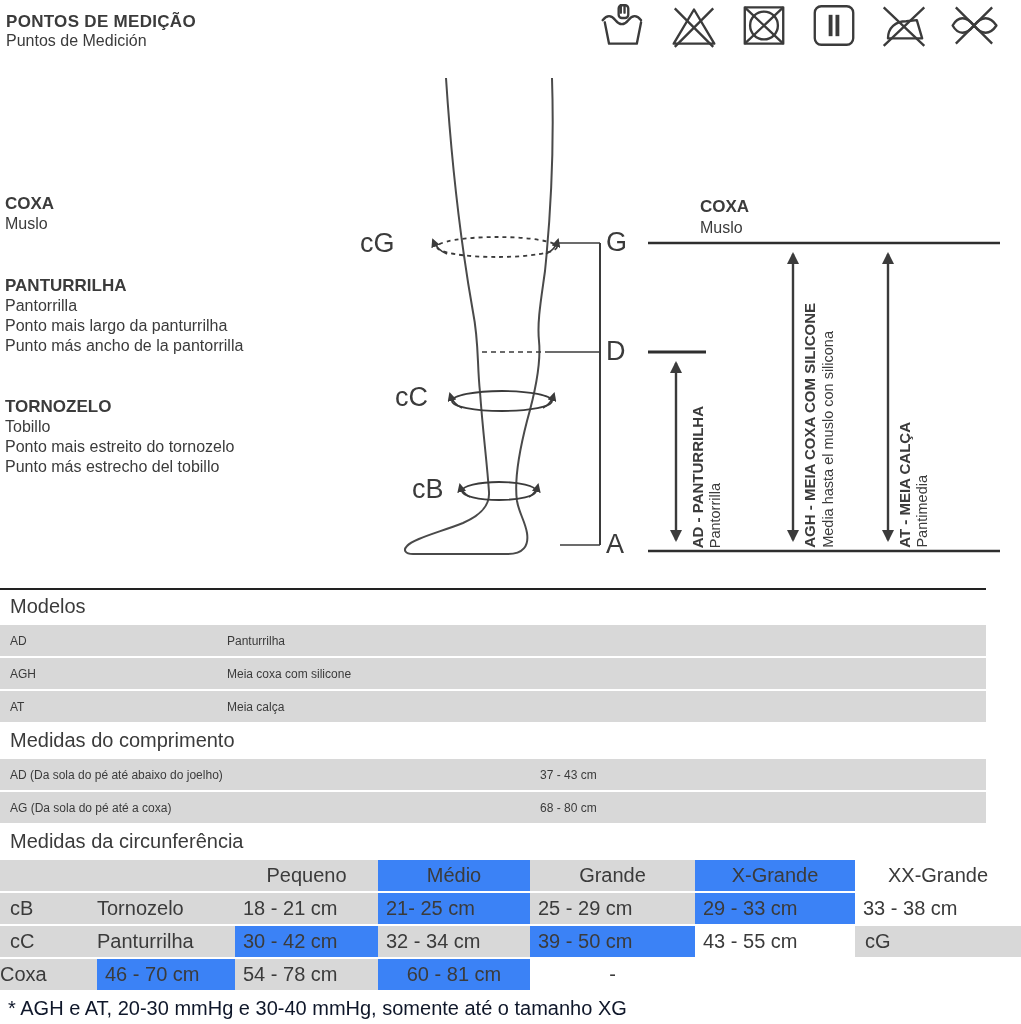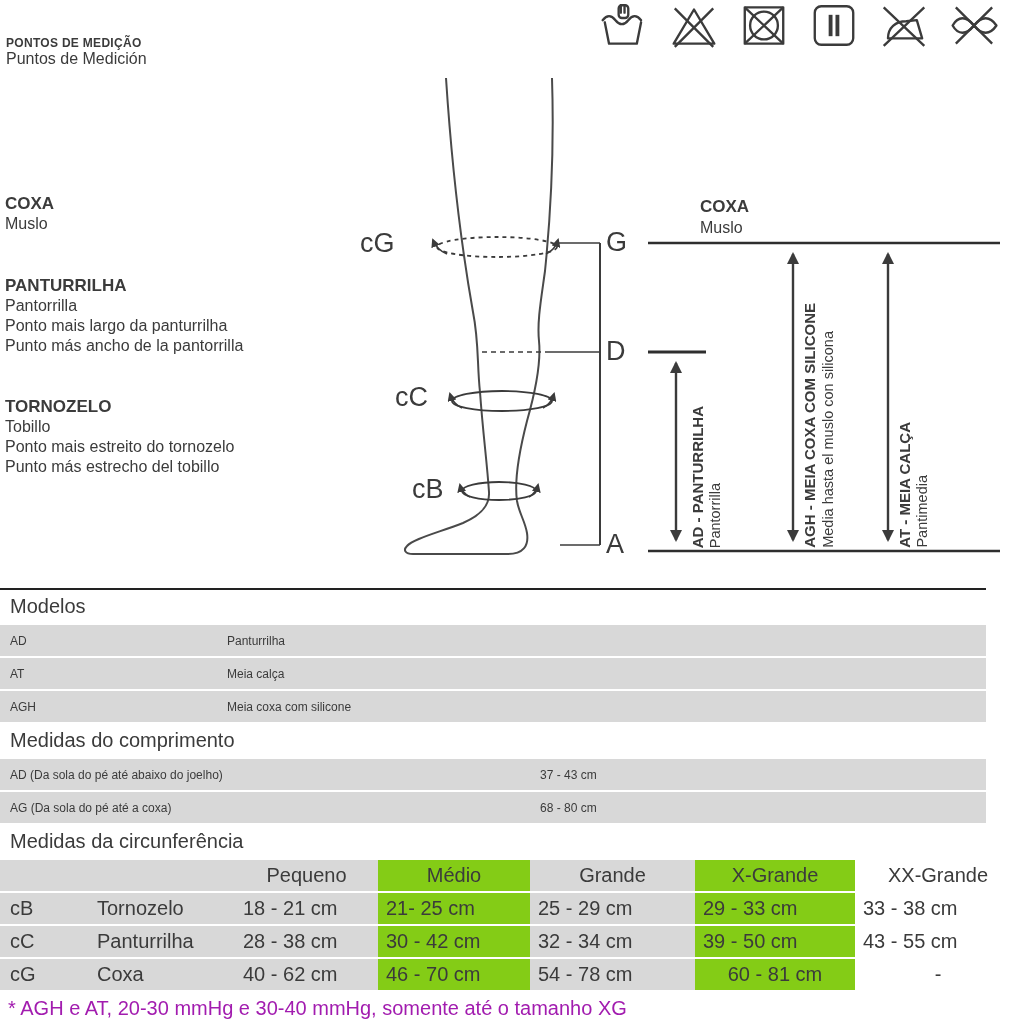--- a/index.html
+++ b/index.html
@@ -4,21 +4,21 @@
 <style>
   html,body{margin:0;padding:0;background:#ffffff;}
   body{width:1021px;height:1024px;overflow:hidden;font-family:"Liberation Sans", sans-serif;color:#3b3b3b;}
   .page{position:relative;width:1021px;height:1024px;}
 
   
   .diagram{position:relative;width:1021px;height:588px;}
   .diagram svg.scene{position:absolute;left:0;top:0;}
 
   .title-block{position:absolute;left:6px;top:12px;}
-  .title-block .t1{font-size:12px;font-weight:bold;letter-spacing:.3px;margin-top:24px;}
+  .title-block .t1{font-size:17px;font-weight:bold;letter-spacing:.3px;}
   .title-block .t2{font-size:16px;margin-top:0;}
 
   .care{position:absolute;left:598px;top:2px;display:flex;gap:18px;align-items:flex-start;}
   .care svg{display:block;}
 
   .leftblock{position:absolute;left:5px;font-size:16px;line-height:20px;}
   .leftblock .bt{font-weight:bold;font-size:17px;}
   .lb-coxa{top:194px;}
   .lb-pant{top:276px;}
   .lb-torn{top:397px;}
@@ -54,24 +54,24 @@
   .mname{flex:1;}
   .llabel{width:520px;padding-left:10px;}
   .lvalue{flex:1;padding-left:10px;}
 
   .cgrid{display:grid;grid-template-columns:97px 138px 143px 152px 165px 160px 166px;row-gap:2px;background:#ffffff;font-size:20px;}
   .c{height:31px;display:flex;align-items:center;}
   .c.pl{padding-left:10px;}
   .c.pv{padding-left:8px;}
   .c.ctr{justify-content:center;}
   .c1{background:#d8d8d8;}
-  .c2{background:#84cc16;}
+  .c2{background:#3b82f6;}
   .c3{background:#ffffff;}
 
-  .footnote{padding:7px 0 0 8px;font-size:20px;color:#a21caf;}
+  .footnote{padding:7px 0 0 8px;font-size:20px;color:#0f172a;}
 </style>
 </head>
 <body>
 
 <div class="page">
 
   <div class="diagram">
 
     <svg class="scene" width="1021" height="588" viewBox="0 0 1021 588">
       <defs>
@@ -187,26 +187,26 @@
 
   <div class="tables">
     <div class="topline"></div>
 
     <div class="thead">Modelos</div>
     <div class="mrow">
       <div class="mcode">AD</div>
       <div class="mname">Panturrilha</div>
     </div>
     <div class="mrow">
+      <div class="mcode">AGH</div>
+      <div class="mname">Meia coxa com silicone</div>
+    </div>
+    <div class="mrow">
       <div class="mcode">AT</div>
       <div class="mname">Meia calça</div>
-    </div>
-    <div class="mrow">
-      <div class="mcode">AGH</div>
-      <div class="mname">Meia coxa com silicone</div>
     </div>
 
     <div class="thead">Medidas do comprimento</div>
     <div class="mrow">
       <div class="llabel">AD (Da sola do pé até abaixo do joelho)</div>
       <div class="lvalue">37 - 43 cm</div>
     </div>
     <div class="mrow">
       <div class="llabel">AG (Da sola do pé até a coxa)</div>
       <div class="lvalue">68 - 80 cm</div>
@@ -227,29 +227,27 @@
       <div class="c c1 pl">cB</div>
       <div class="c c1">Tornozelo</div>
       <div class="c c1 pv">18 - 21 cm</div>
       <div class="c c2 pv">21- 25 cm</div>
       <div class="c c1 pv">25 - 29 cm</div>
       <div class="c c2 pv">29 - 33 cm</div>
       <div class="c c3 pv">33 - 38 cm</div>
 
       <div class="c c1 pl">cC</div>
       <div class="c c1">Panturrilha</div>
-      <div class="c c1 pv">28 - 38 cm</div>
       <div class="c c2 pv">30 - 42 cm</div>
       <div class="c c1 pv">32 - 34 cm</div>
       <div class="c c2 pv">39 - 50 cm</div>
       <div class="c c3 pv">43 - 55 cm</div>
 
       <div class="c c1 pl">cG</div>
       <div class="c c1">Coxa</div>
-      <div class="c c1 pv">40 - 62 cm</div>
       <div class="c c2 pv">46 - 70 cm</div>
       <div class="c c1 pv">54 - 78 cm</div>
       <div class="c c2 ctr">60 - 81 cm</div>
       <div class="c c3 ctr">-</div>
     </div>
 
     <div class="footnote">* AGH e AT, 20-30 mmHg e 30-40 mmHg, somente até o tamanho XG</div>
   </div>
 </div>
 

